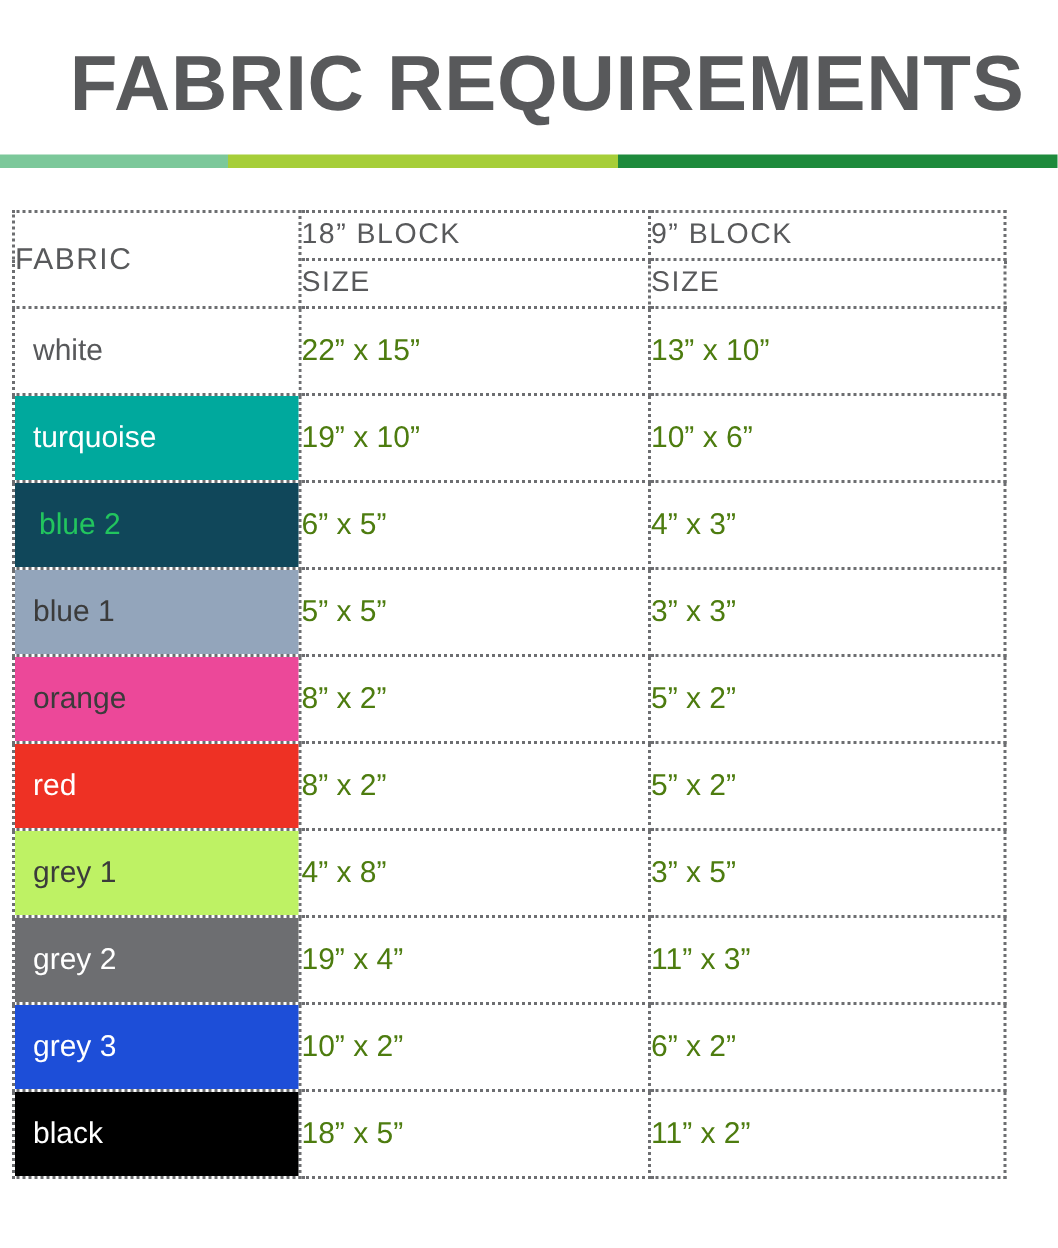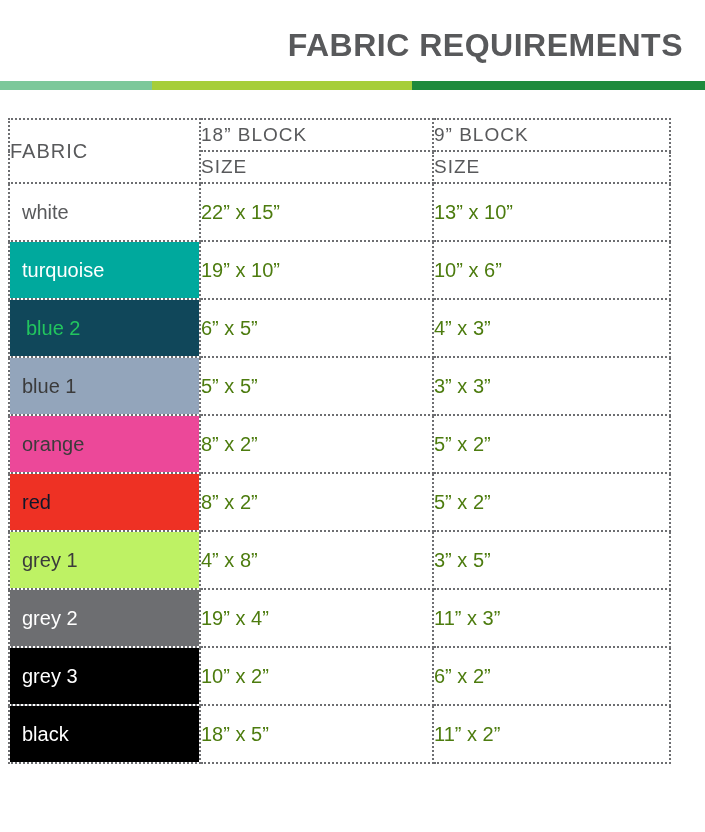--- a/index.html
+++ b/index.html
@@ -16,21 +16,21 @@
     overflow: hidden;
   }
   .page {
     width: 705px;
     height: 832px;
     position: relative;
     box-sizing: border-box;
   }
   .title {
     text-align: right;
-    font-size: 32px;
+    font-size: 52px;
     letter-spacing: 0.5px;
     color: #58595b;
     font-weight: bold;
     padding: 28px 22px 0 0;
     line-height: 1.1;
   }
   .color-bar {
     display: flex;
     height: 9px;
     margin-top: 18px;
@@ -159,42 +159,42 @@
         </tr>
         <tr>
           <td class="swatch-cell">
             <div class="swatch-inner" style="background: #ec4899; color: rgb(59, 59, 59);">orange</div>
           </td>
           <td class="size-cell">8” x 2”</td>
           <td class="size-cell">5” x 2”</td>
         </tr>
         <tr>
           <td class="swatch-cell">
-            <div class="swatch-inner" style="background: rgb(238, 49, 36); color: #0f172a; padding-left: 12px;">red</div>
+            <div class="swatch-inner" style="background: rgb(238, 49, 36); color: #ffffff; padding-left: 12px;">red</div>
           </td>
           <td class="size-cell">8” x 2”</td>
           <td class="size-cell">5” x 2”</td>
         </tr>
         <tr>
           <td class="swatch-cell">
             <div class="swatch-inner" style="background: #bef264; color: rgb(59, 59, 59);">grey 1</div>
           </td>
           <td class="size-cell">4” x 8”</td>
           <td class="size-cell">3” x 5”</td>
         </tr>
         <tr>
           <td class="swatch-cell">
             <div class="swatch-inner" style="background: rgb(109, 110, 113); color: rgb(255, 255, 255);">grey 2</div>
           </td>
           <td class="size-cell">19” x 4”</td>
           <td class="size-cell">11” x 3”</td>
         </tr>
         <tr>
           <td class="swatch-cell">
-            <div class="swatch-inner" style="background: #000000; color: rgb(255, 255, 255); text-align: center;">grey 3</div>
+            <div class="swatch-inner" style="background: #1d4ed8; color: rgb(255, 255, 255); text-align: center;">grey 3</div>
           </td>
           <td class="size-cell">10” x 2”</td>
           <td class="size-cell">6” x 2”</td>
         </tr>
         <tr>
           <td class="swatch-cell">
             <div class="swatch-inner" style="background: rgb(0, 0, 0); color: rgb(255, 255, 255);">black</div>
           </td>
           <td class="size-cell">18” x 5”</td>
           <td class="size-cell">11” x 2”</td>

